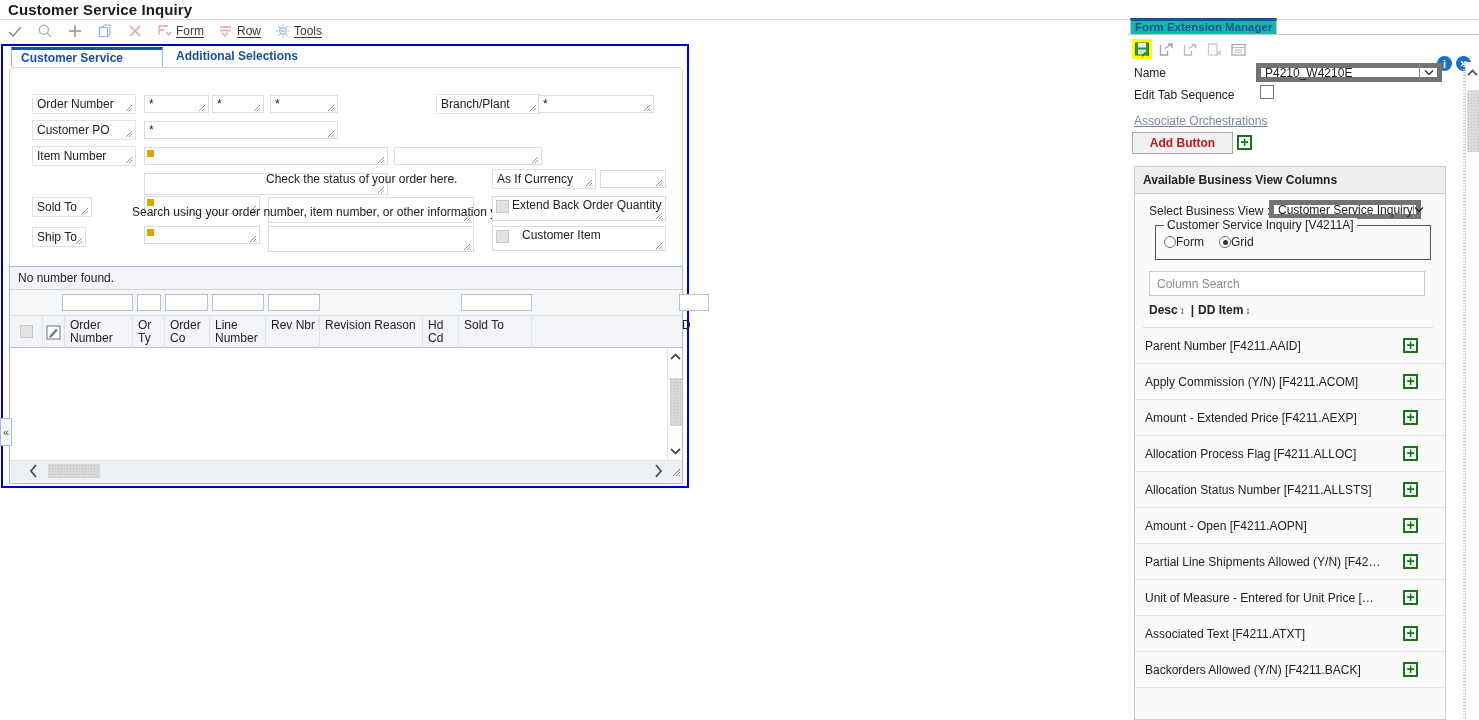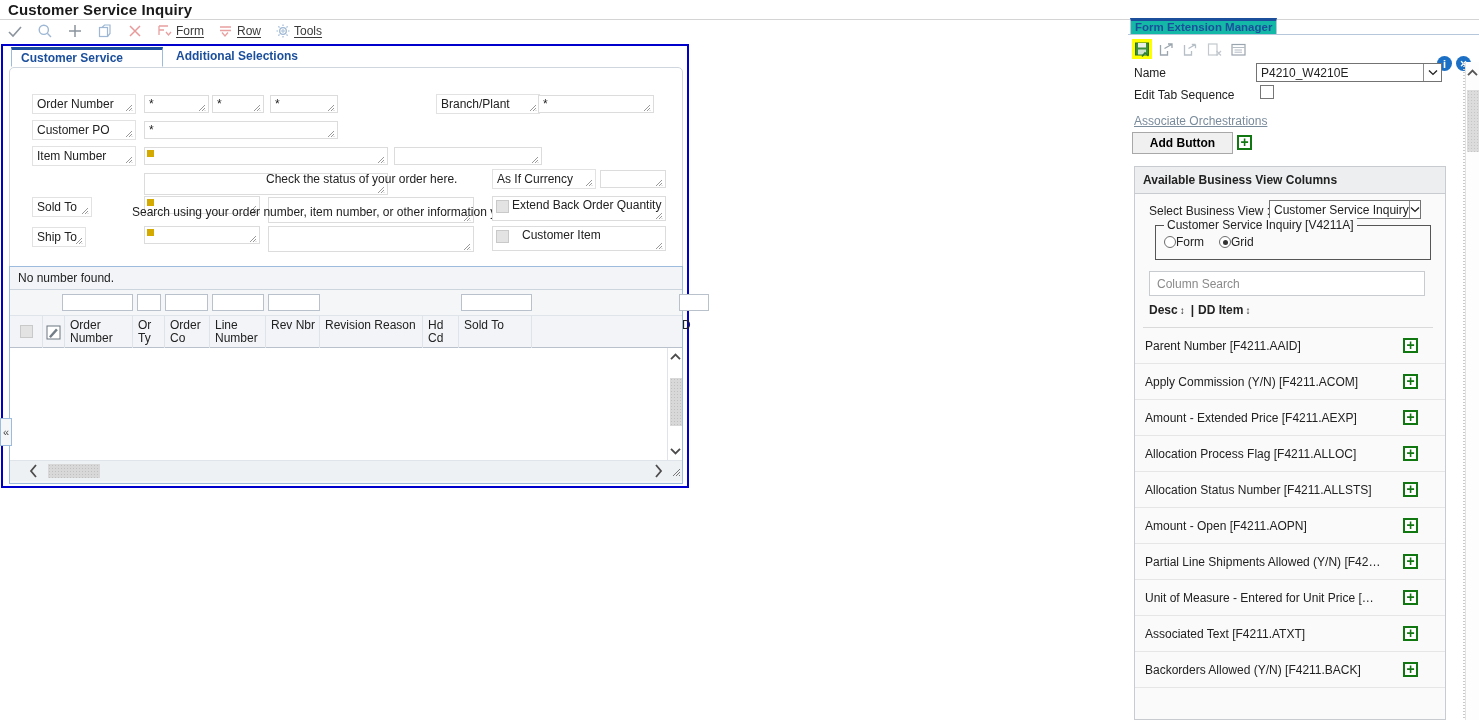--- a/index.html
+++ b/index.html
@@ -180,31 +180,31 @@
   }
   .fem-toolbar { position: absolute; left: 4px; top: 20px; height: 22px; display: flex; gap: 4px; align-items:center;}
   .fem-tool { width: 20px; height: 20px; display:flex; align-items:center; justify-content:center; cursor:pointer; }
   .fem-tool.hl { background: #ffff00; }
   .fem-right-icons { position: absolute; right: 8px; top: 38px; display: flex; gap: 4px; }
   .circ-icon { width: 15px; height: 15px; border-radius: 50%; background: #1b6fc4;
     color: #fff; font-size: 11px; font-weight: bold; display:flex; align-items:center; justify-content:center; cursor:pointer;}
 
   .fem-row { position: absolute; font-size: 12px; color: #222; }
   .fem-select {
-    position: absolute; height: 19px; border: 1px solid #737373; background: #fff;
+    position: absolute; height: 19px; border: 5px solid #737373; background: #fff;
     display: flex; align-items: center; font-size: 12px; padding-left: 4px;
   }
   .fem-select .cap { flex: 1; white-space: nowrap; }
   .fem-select .ar { width: 18px; height: 17px; border-left: 1px solid #8c8c8c;
       display:flex; align-items:center; justify-content:center; }
   .chk-empty { position:absolute; width: 14px; height: 14px; border: 1px solid #767676; background:#fff; cursor:pointer;}
   .fem-link { position: absolute; font-size: 12px; color: #7a8b9c; text-decoration: underline; cursor: pointer; }
   .btn {
     position: absolute; border: 1px solid #a8a8a8; background: #f0f0f0;
-    font-size: 12px; font-weight: bold; color: #000000; cursor: pointer;
+    font-size: 12px; font-weight: bold; color: #b91c1c; cursor: pointer;
     display:flex; align-items:center; justify-content:center;
   }
   .green-plus {
     width: 15px; height: 15px; border: 2px solid #117711; background: #ffffff;
     display:flex; align-items:center; justify-content:center;
     color: #117711; font-size: 14px; font-weight: bold; line-height: 11px; cursor: pointer;
   }
 
   .abvc {
     position: absolute; left: 6px; top: 148px; width: 312px; bottom: 0px;

